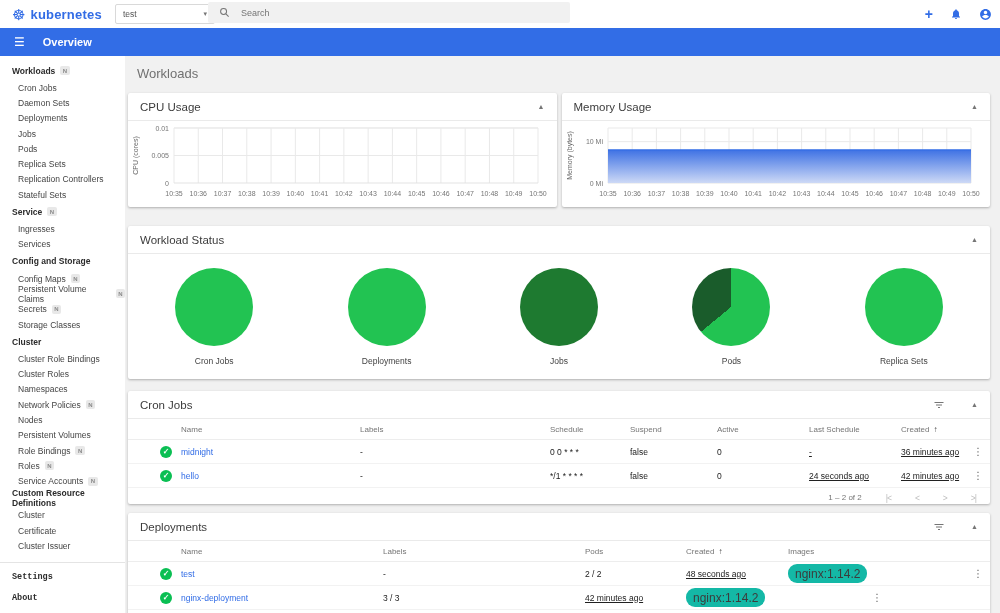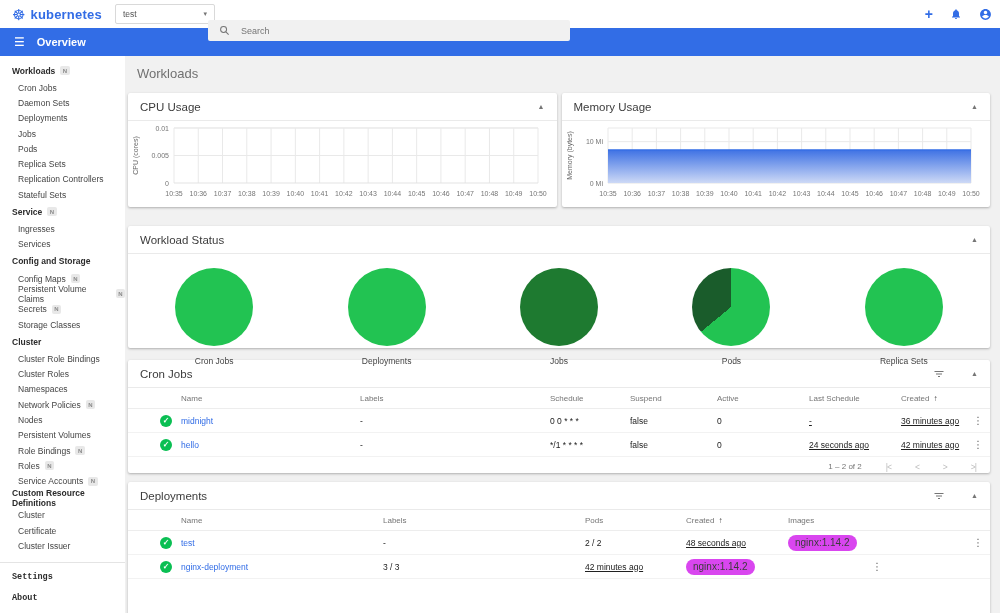--- a/index.html
+++ b/index.html
@@ -6,31 +6,31 @@
   .app{position:relative;width:1000px;height:613px;background:#f1f1f1;overflow:hidden;}
 
   
   .topbar{position:absolute;top:0;left:0;right:0;height:28px;background:#fff;z-index:5;}
   .brand{position:absolute;left:12px;top:0;height:28px;display:flex;align-items:center;gap:5px;}
   .k8s-glyph{color:#326ce5;font-size:15px;line-height:1;}
   .brand-name{color:#326ce5;font-weight:bold;font-size:13px;letter-spacing:.2px;}
   .ns-select{position:absolute;left:115px;top:4px;width:84px;height:18px;border:1px solid #d9d9d9;border-radius:2px;
     display:flex;align-items:center;justify-content:space-between;padding:0 7px;font-size:8.5px;color:#555;background:#fff;cursor:pointer;}
   .ns-caret{color:#757575;font-size:7px;}
-  .searchbar{position:absolute;left:208px;top:20px;width:362px;height:21px;background:#f1f1f1;border-radius:2px;display:flex;align-items:center;}
+  .searchbar{position:absolute;left:208px;top:2px;width:362px;height:21px;background:#f1f1f1;border-radius:2px;display:flex;align-items:center;}
   .searchbar svg{margin:0 9px 0 11px;}
   .searchbar input{border:none;background:transparent;outline:none;font-size:9px;color:#333;flex:1;font-family:"Liberation Sans",sans-serif;}
   .searchbar input::placeholder{color:#757575;}
   .top-actions{position:absolute;right:8px;top:0;height:28px;display:flex;align-items:center;gap:17px;}
   .plus-ic{color:#326de6;font-size:14px;font-weight:bold;cursor:pointer;}
 
   
   .toolbar{position:absolute;top:28px;left:0;right:0;height:28px;background:#326de6;display:flex;align-items:center;z-index:4;}
   .hamburger{margin-left:14px;color:#fff;font-size:12px;cursor:pointer;}
-  .toolbar-title{margin-left:12px;color:#fff;font-size:11px;font-weight:bold;}
+  .toolbar-title{margin-left:18px;color:#fff;font-size:11px;font-weight:bold;}
 
   
   .sidebar{position:absolute;top:56px;left:0;width:125px;bottom:0;background:#fff;overflow:hidden;padding-top:5px;box-sizing:border-box;}
   .nav-header{display:flex;align-items:center;padding-left:12px;height:19px;font-size:8.5px;font-weight:bold;color:#2b2b2b;cursor:pointer;}
   .nav-item{display:flex;align-items:center;padding-left:18px;height:15.3px;font-size:8.5px;color:#444;cursor:pointer;}
   .nbadge{margin-left:5px;background:#e8e8e8;color:#8a8a8a;font-size:6px;font-weight:bold;padding:1.5px 2.5px;border-radius:2px;line-height:1;}
   .nav-divider{border-top:1px solid #e4e4e4;margin:8px 0 4px;}
   .nav-footer .nav-header{height:21px;font-family:Liberation Mono, monospace;}
 
   
@@ -39,38 +39,38 @@
   .card{background:#fff;border-radius:2px;box-shadow:0 1px 2.5px rgba(0,0,0,.28);box-sizing:border-box;}
   .card-head{height:28px;display:flex;align-items:center;padding:0 12px;border-bottom:1px solid #eaeaea;box-sizing:border-box;}
   .card-title{font-size:11.5px;color:#3c3c3c;flex:1;}
   .caret{color:#757575;font-size:7px;cursor:pointer;}
   .filter-btn{margin-right:26px;cursor:pointer;display:flex;align-items:center;}
 
   .cards-row{display:flex;gap:5px;margin-bottom:19px;}
   .chart-card{flex:1;height:114px;}
   .chart-host{width:100%;height:85px;}
 
-  .status-card{height:122px;margin-bottom:12px;}
+  .status-card{height:153px;margin-bottom:12px;}
   .pies{display:flex;height:124px;}
   .pie-box{flex:1;display:flex;flex-direction:column;align-items:center;padding-top:14px;}
   .pie{width:78px;height:78px;border-radius:50%;}
   .pie-label{margin-top:10px;font-size:8.5px;color:#424242;}
 
   .cron-card{height:113px;margin-bottom:9px;}
   .dep-card{height:140px;}
   .tgrid{display:grid;align-items:center;padding-left:23px;}
   .cj-cols{grid-template-columns:30px 179px 190px 80px 87px 92px 92px 1fr 24px;}
   .dp-cols{grid-template-columns:30px 202px 202px 101px 102px 1fr 24px;}
   .thead{height:20px;font-size:8px;color:#757575;border-bottom:1px solid #ededed;}
   .trow{height:23px;font-size:8.5px;color:#212121;border-bottom:1px solid #f2f2f2;}
   .cell-icon{display:flex;justify-content:center;}
   .checkmark{width:12px;height:12px;border-radius:50%;background:#0abf53;color:#fff;font-size:8px;display:flex;align-items:center;justify-content:center;font-weight:bold;}
   .link{color:#326de6;cursor:pointer;}
   .datecell{text-decoration:underline;cursor:pointer;}
-  .chip{display:inline-block;background:#d946ef;border-radius:9px;padding:2.5px 7px;font-size:10px;color:#3c3c3c;}
+  .chip{display:inline-block;background:#14b8a6;border-radius:9px;padding:2.5px 7px;font-size:12px;color:#3c3c3c;}
   .kebab{color:#616161;text-align:center;font-size:10px;cursor:pointer;}
   .sort-arrow{font-size:8px;color:#424242;margin-left:4px;}
   .pagination{height:19px;display:flex;align-items:center;justify-content:flex-end;font-size:8px;color:#757575;padding-right:14px;text-align:center;}
   .pg-ctrl{color:#bdbdbd;margin-left:24px;font-size:8.5px;cursor:pointer;letter-spacing:-1px;}
 </style>
 </head>
 <body>
 
 <div class="app">
 

